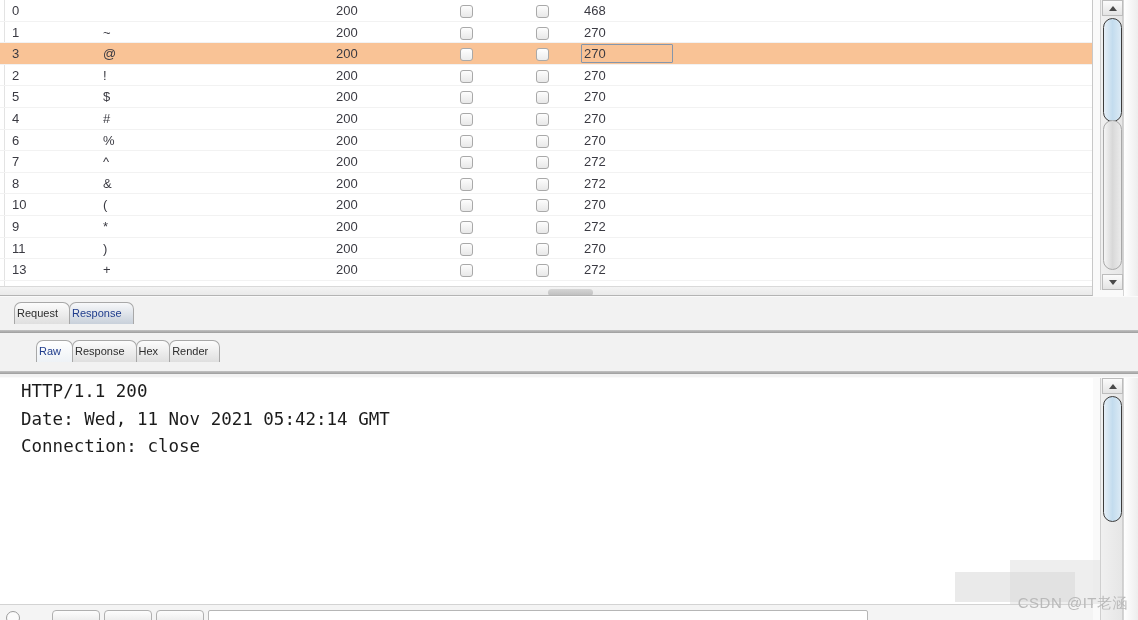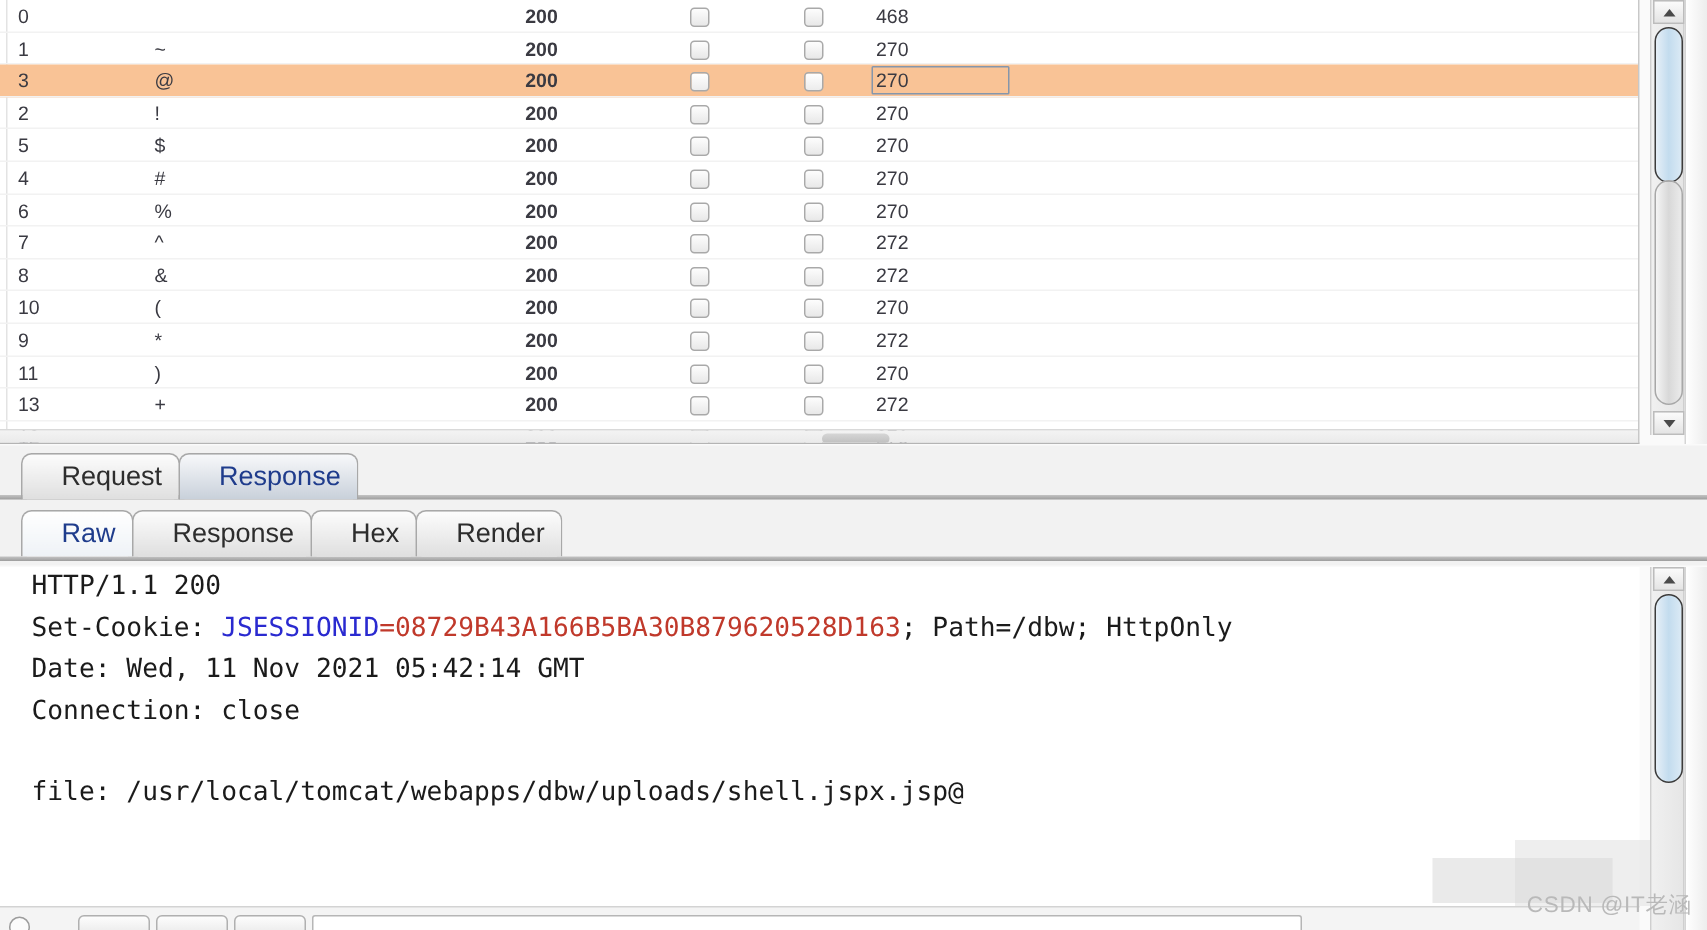--- a/index.html
+++ b/index.html
@@ -24,21 +24,21 @@
     white-space: nowrap;
     border-bottom: 1px solid #f2f2f2;
   }
   .row.selected { background: #f9c396; }
   .cell {
     position: absolute; top: 0; height: 21.6px; line-height: 21.6px;
     font-size: 13px; color: #3a3a42; font-family: "Liberation Sans", sans-serif;
   }
   .c-id      { left: 12px;  width: 60px; text-align: left; }
   .c-payload { left: 103px; width: 120px; text-align: left; }
-  .c-status  { left: 336px; width: 50px; text-align: center; font-weight: bold; }
+  .c-status  { left: 336px; width: 50px; text-align: left; }
   .c-len     { left: 584px; width: 60px; text-align: left; }
   .c-cb1     { left: 460px; }
   .c-cb2     { left: 536px; }
 
   .cbox {
     position: absolute; top: 5px; width: 13px; height: 13px;
     border: 1px solid #a9a9a9; border-radius: 3px;
     background: linear-gradient(#fdfdfd, #e8e8e8);
   }
   .row.selected .cbox { background: linear-gradient(#ffffff, #ececec); }
@@ -105,34 +105,35 @@
   
   .tabs-outer {
     position: absolute; left: 0; top: 297px; width: 1138px; height: 80px;
     background: #f2f2f2;
   }
   .tabrow { position: absolute; left: 14px; }
   .tabrow.row1 { top: 5px; }
   .tabrow.row2 { top: 43px; }
   .tab {
     display: inline-block; position: relative;
-    padding: 4px 11px 5px 26px; margin-right: -1px;
-    font-size: 18px; color: #2d2d2d;
+    padding: 4px 11px 5px 2px; margin-right: -1px;
+    font-size: 11px; color: #2d2d2d;
     background: linear-gradient(#fcfcfc, #dfdfdf);
     border: 1px solid #a8a8a8;
     border-top-left-radius: 7px; border-top-right-radius: 7px;
     border-bottom: none; vertical-align: bottom;
   }
   .tab.active {
     color: #1f3c8c;
     background: linear-gradient(#f7f8fa, #c8d0da);
   }
   .tab.active-plain {
     color: #1f3c8c;
     background: linear-gradient(#ffffff, #eef2f6);
+    margin-left: 22px;
   }
   .tab-underline {
     position: absolute; left: 0; width: 1138px; height: 3px;
     background: linear-gradient(#c3c3c3,#9d9d9d);
   }
   .tab-underline.u1 { top: 33px; }
   .tab-underline.u2 { top: 74px; }
 
   
   .resp-panel {
@@ -342,25 +343,23 @@
 
   <div class="tabs-outer">
     <div class="tab-underline u1"></div>
     <div class="tabrow row1" id="msg-tabs"><span class="tab">Request</span><span class="tab active">Response</span></div>
     <div class="tab-underline u2"></div>
     <div class="tabrow row2" id="view-tabs"><span class="tab active-plain">Raw</span><span class="tab">Response</span><span class="tab">Hex</span><span class="tab">Render</span></div>
   </div>
 
   <div class="resp-panel">
     <div class="resp-line">HTTP/1.1 200</div>
-    <div class="resp-line"><span>Set-Cookie: </span><span class="k-blue">JSESSIONID</span><span class="k-red">=</span><span class="k-red">08729B43A166B5BA30B879620528D163</span><span>; Path=/dbw; HttpOnly</span></div>
     <div class="resp-line">Date: Wed, 11 Nov 2021 05:42:14 GMT</div>
     <div class="resp-line">Connection: close</div>
     <div class="resp-line spacer"></div>
-    <div class="resp-line">file: /usr/local/tomcat/webapps/dbw/uploads/shell.jspx.jsp@</div>
   </div>
 
   <div class="v-scroll-resp">
     <div class="sb-btn up">
       <span class="arrow-up"></span>
     </div>
     <div class="sb-thumb-blue"></div>
   </div>
   <div class="resp-right-fill"></div>
 

